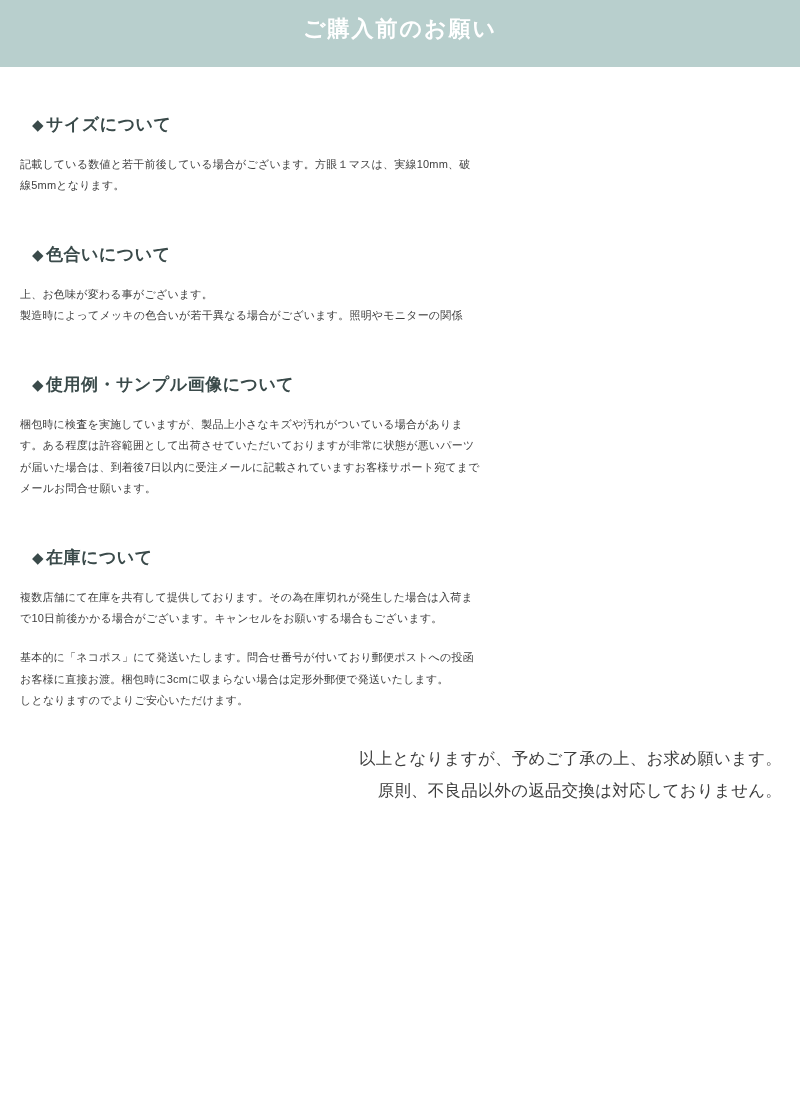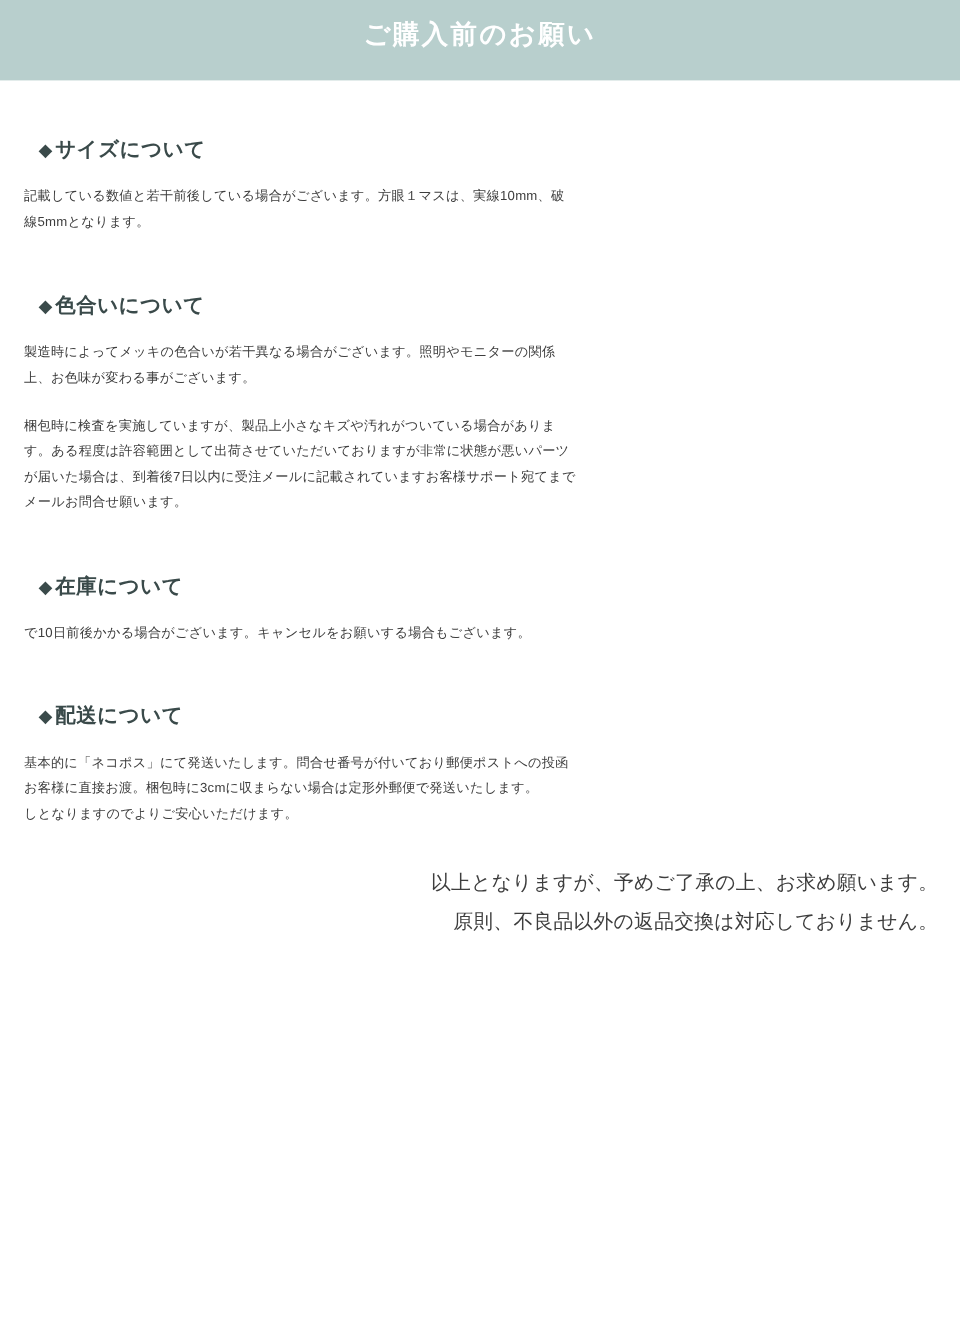--- a/index.html
+++ b/index.html
@@ -91,50 +91,51 @@
         <span class="line">記載している数値と若干前後している場合がございます。方眼１マスは、実線10mm、破</span>
         <span class="line">線5mmとなります。</span>
       </div>
     </div>
 
     <div class="section">
       <div class="section-title">
         <span class="diamond">◆</span><span>色合いについて</span>
       </div>
       <div class="section-body">
+        <span class="line">上、お色味が変わる事がございます。</span>
         <span class="line">製造時によってメッキの色合いが若干異なる場合がございます。照明やモニターの関係</span>
-        <span class="line">上、お色味が変わる事がございます。</span>
       </div>
     </div>
 
     <div class="section">
+      <div class="section-title">
+        <span class="diamond">◆</span><span>使用例・サンプル画像について</span>
+      </div>
     </div>
 
     <div class="section">
       <div class="section-body">
         <span class="line">梱包時に検査を実施していますが、製品上小さなキズや汚れがついている場合がありま</span>
         <span class="line">す。ある程度は許容範囲として出荷させていただいておりますが非常に状態が悪いパーツ</span>
         <span class="line">が届いた場合は、到着後7日以内に受注メールに記載されていますお客様サポート宛てまで</span>
         <span class="line">メールお問合せ願います。</span>
       </div>
     </div>
 
     <div class="section">
       <div class="section-title">
         <span class="diamond">◆</span><span>在庫について</span>
       </div>
       <div class="section-body">
+        <span class="line">複数店舗にて在庫を共有して提供しております。その為在庫切れが発生した場合は入荷ま</span>
         <span class="line">で10日前後かかる場合がございます。キャンセルをお願いする場合もございます。</span>
       </div>
     </div>
 
     <div class="section">
-      <div class="section-title">
-        <span class="diamond">◆</span><span>配送について</span>
-      </div>
       <div class="section-body">
         <span class="line">基本的に「ネコポス」にて発送いたします。問合せ番号が付いており郵便ポストへの投函</span>
         <span class="line">お客様に直接お渡。梱包時に3cmに収まらない場合は定形外郵便で発送いたします。</span>
         <span class="line">しとなりますのでよりご安心いただけます。</span>
       </div>
     </div>
 
     <div class="footer-note">
       <span class="line">以上となりますが、予めご了承の上、お求め願います。</span>
       <span class="line">原則、不良品以外の返品交換は対応しておりません。</span>

